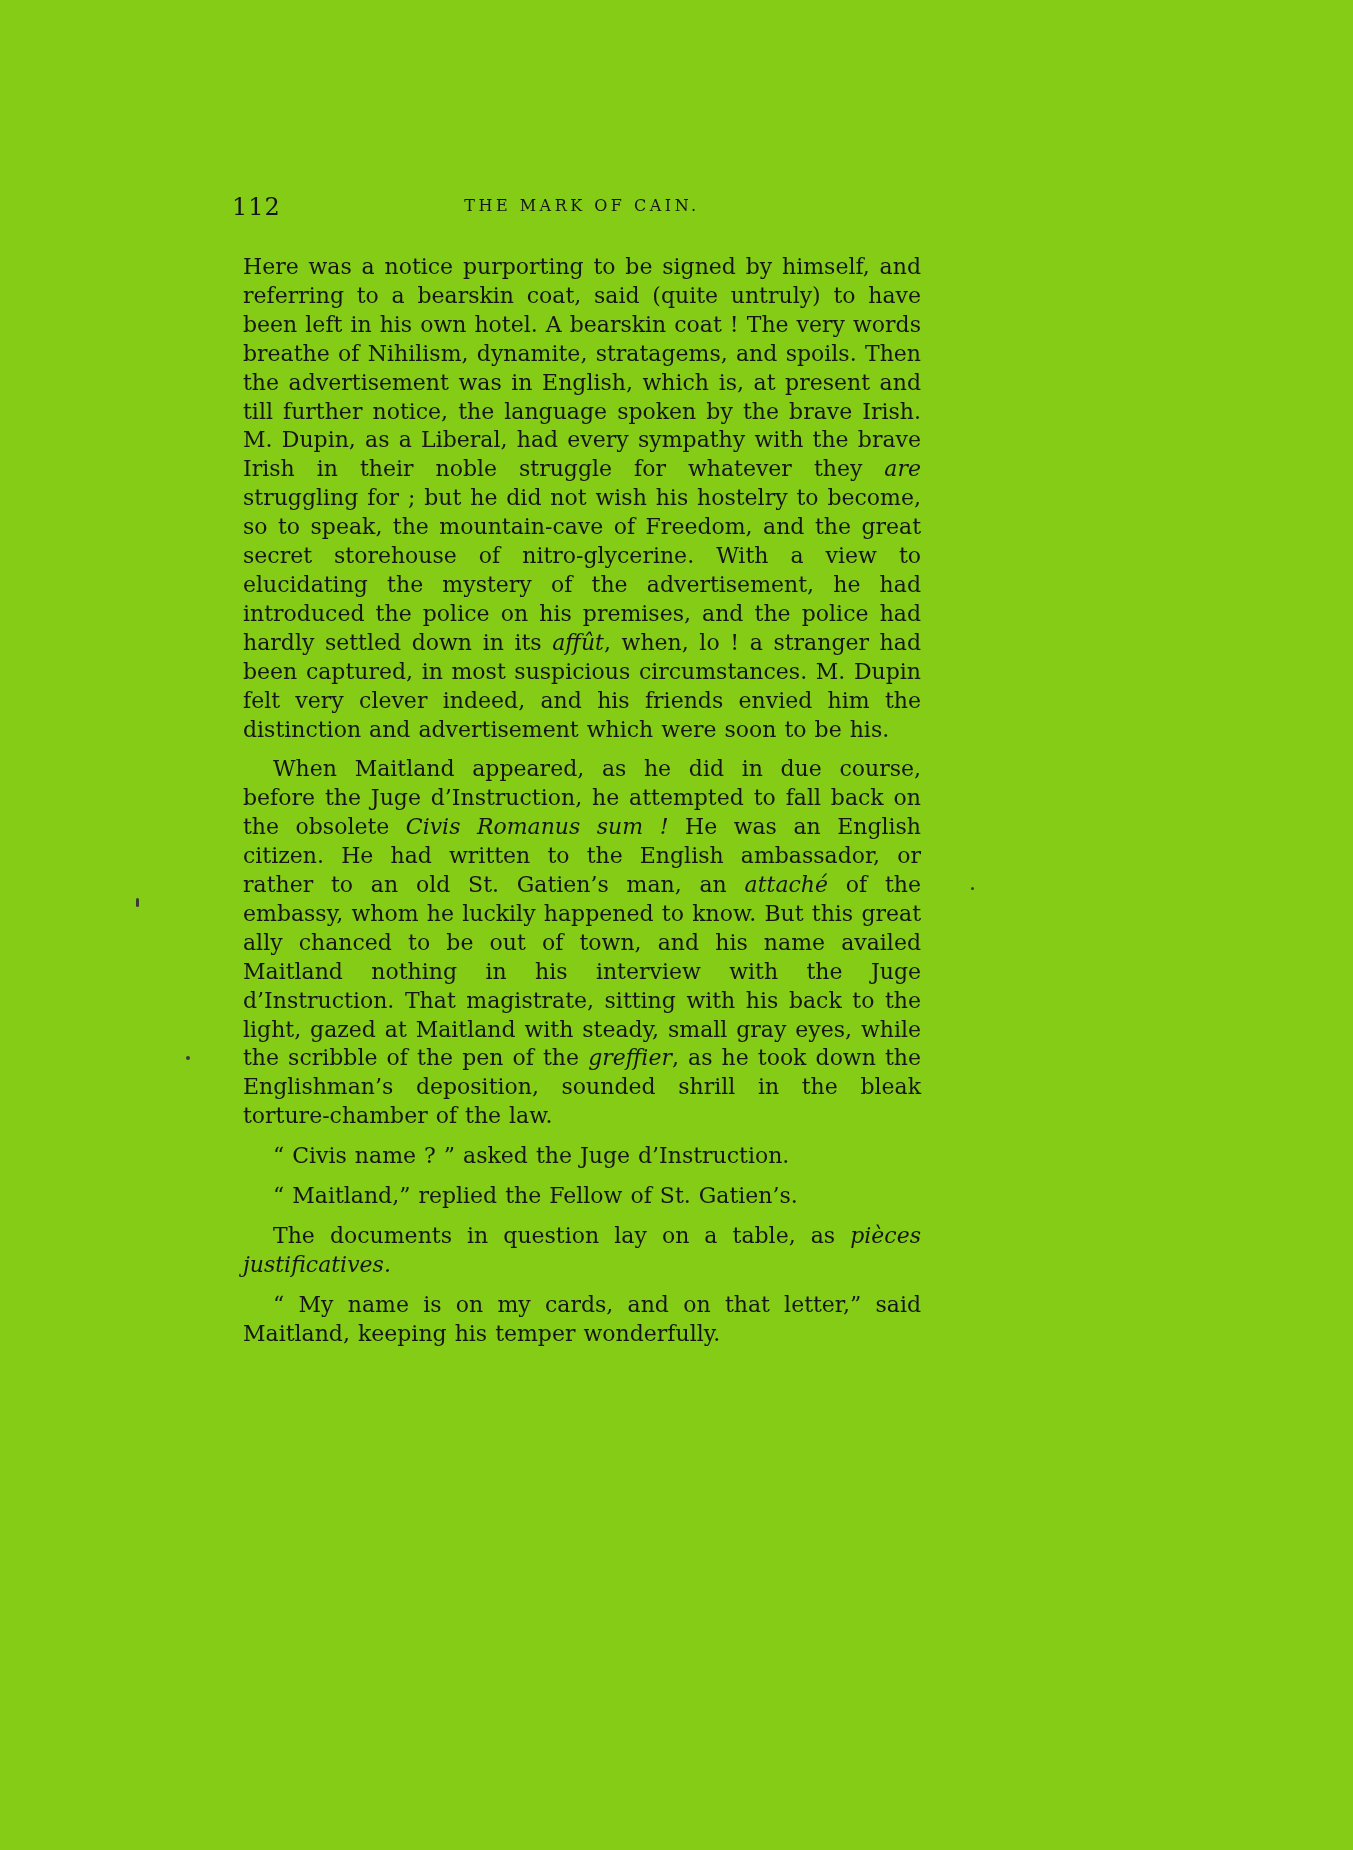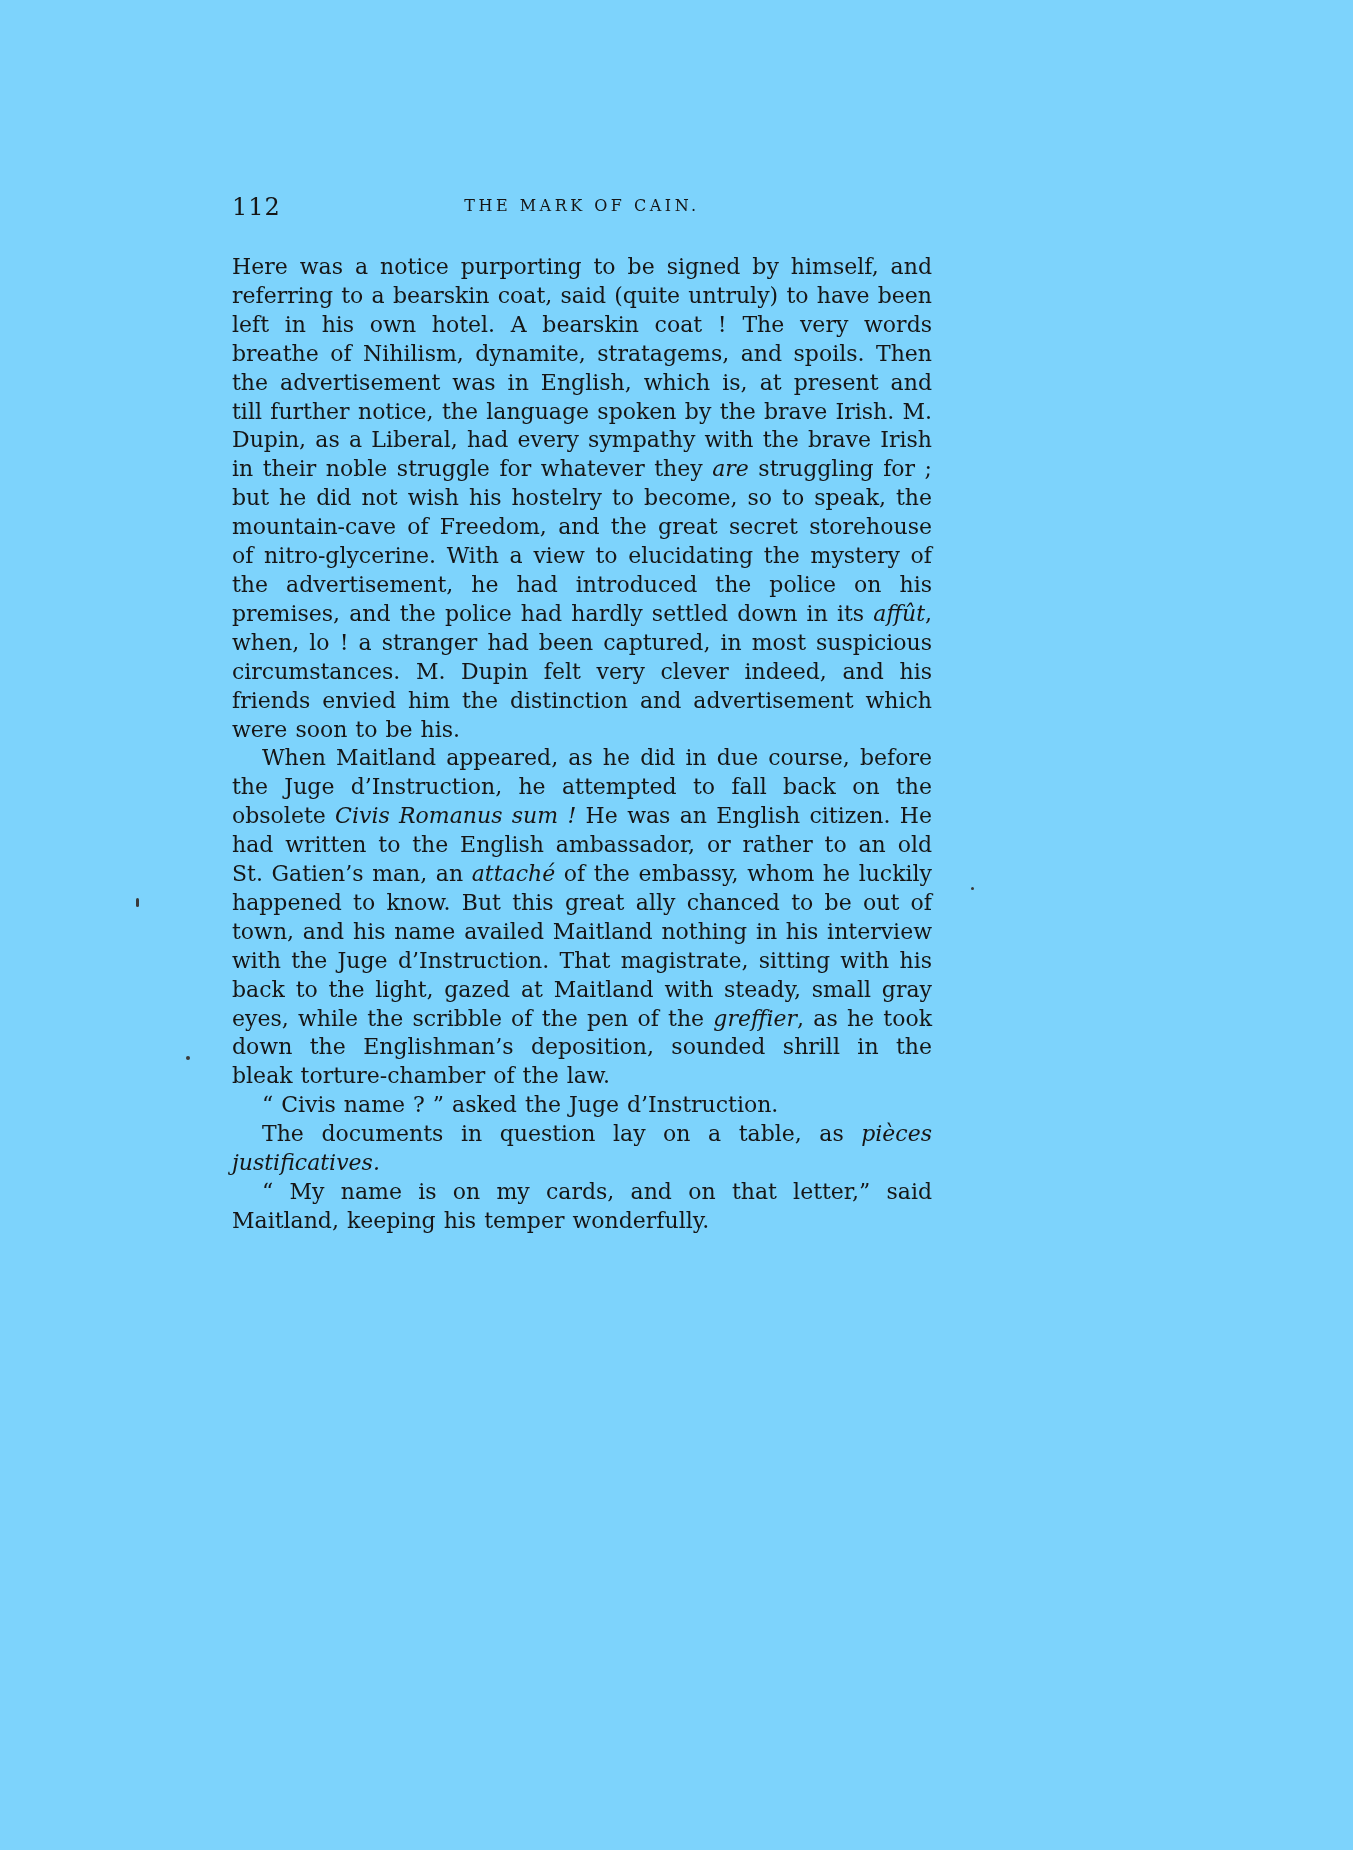--- a/index.html
+++ b/index.html
@@ -4,21 +4,21 @@
 <style>
   html, body {
     margin: 0;
     padding: 0;
     background: #ffffff;
   }
   .page {
     position: relative;
     width: 1353px;
     height: 1850px;
-    background: #7dd3fc;
+    background: #84cc16;
     overflow: hidden;
     font-family: "DejaVu Serif", "Liberation Serif", serif;
     color: #161616;
   }
   .content {
     position: absolute;
     left: 232px;
     top: 193px;
     width: 700px;
   }
@@ -35,21 +35,21 @@
     letter-spacing: 1px;
   }
   .head-title {
     text-align: center;
     font-size: 16px;
     letter-spacing: 3.5px;
     padding-top: 3px;
     white-space: nowrap;
   }
   .body-text p.para {
-    margin: 0;
+    margin: 11px;
     padding: 0;
     font-size: 22px;
     line-height: 28.9px;
     text-align: justify;
     word-spacing: 1px;
   }
   .body-text p.para.indent {
     text-indent: 30px;
   }
   .italic {
@@ -75,17 +75,18 @@
   <div class="content">
     <div class="running-head">
       <span class="page-number">112</span>
       <div class="head-title">THE MARK OF CAIN.</div>
     </div>
 
     <div class="body-text">
         <p class="para"><span>Here was a notice purporting to be signed by himself, and referring to a bearskin coat, said (quite untruly) to have been left in his own hotel.  A bearskin coat !  The very words breathe of Nihilism, dynamite, stratagems, and spoils.  Then the advertisement was in English, which is, at present and till further notice, the language spoken by the brave Irish.  M. Dupin, as a Liberal, had every sympathy with the brave Irish in their noble struggle for whatever they </span><span class="italic">are</span><span> struggling for ; but he did not wish his hostelry to become, so to speak, the mountain-cave of Freedom, and the great secret storehouse of nitro-glycerine.  With a view to elucidating the mystery of the advertisement, he had introduced the police on his premises, and the police had hardly settled down in its </span><span class="italic">affût</span><span>, when, lo ! a stranger had been captured, in most suspicious circumstances.  M. Dupin felt very clever indeed, and his friends envied him the distinction and advertisement which were soon to be his.</span></p>
         <p class="para indent"><span>When Maitland appeared, as he did in due course, before the Juge d’Instruction, he attempted to fall back on the obsolete </span><span class="italic">Civis Romanus sum !</span><span>  He was an English citizen.  He had written to the English ambassador, or rather to an old St. Gatien’s man, an </span><span class="italic">attaché</span><span> of the embassy, whom he luckily happened to know.  But this great ally chanced to be out of town, and his name availed Maitland nothing in his interview with the Juge d’Instruction.  That magistrate, sitting with his back to the light, gazed at Maitland with steady, small gray eyes, while the scribble of the pen of the </span><span class="italic">greffier</span><span>, as he took down the Englishman’s deposition, sounded shrill in the bleak torture-chamber of the law.</span></p>
         <p class="para indent"><span>“ Civis name ? ” asked the Juge d’Instruction.</span></p>
+        <p class="para indent"><span>“ Maitland,” replied the Fellow of St. Gatien’s.</span></p>
         <p class="para indent"><span>The documents in question lay on a table, as </span><span class="italic">pièces justificatives.</span></p>
         <p class="para indent"><span>“ My name is on my cards, and on that letter,” said Maitland, keeping his temper wonderfully.</span></p>
       </div>
   </div>
 </div>
 
 </body></html>

